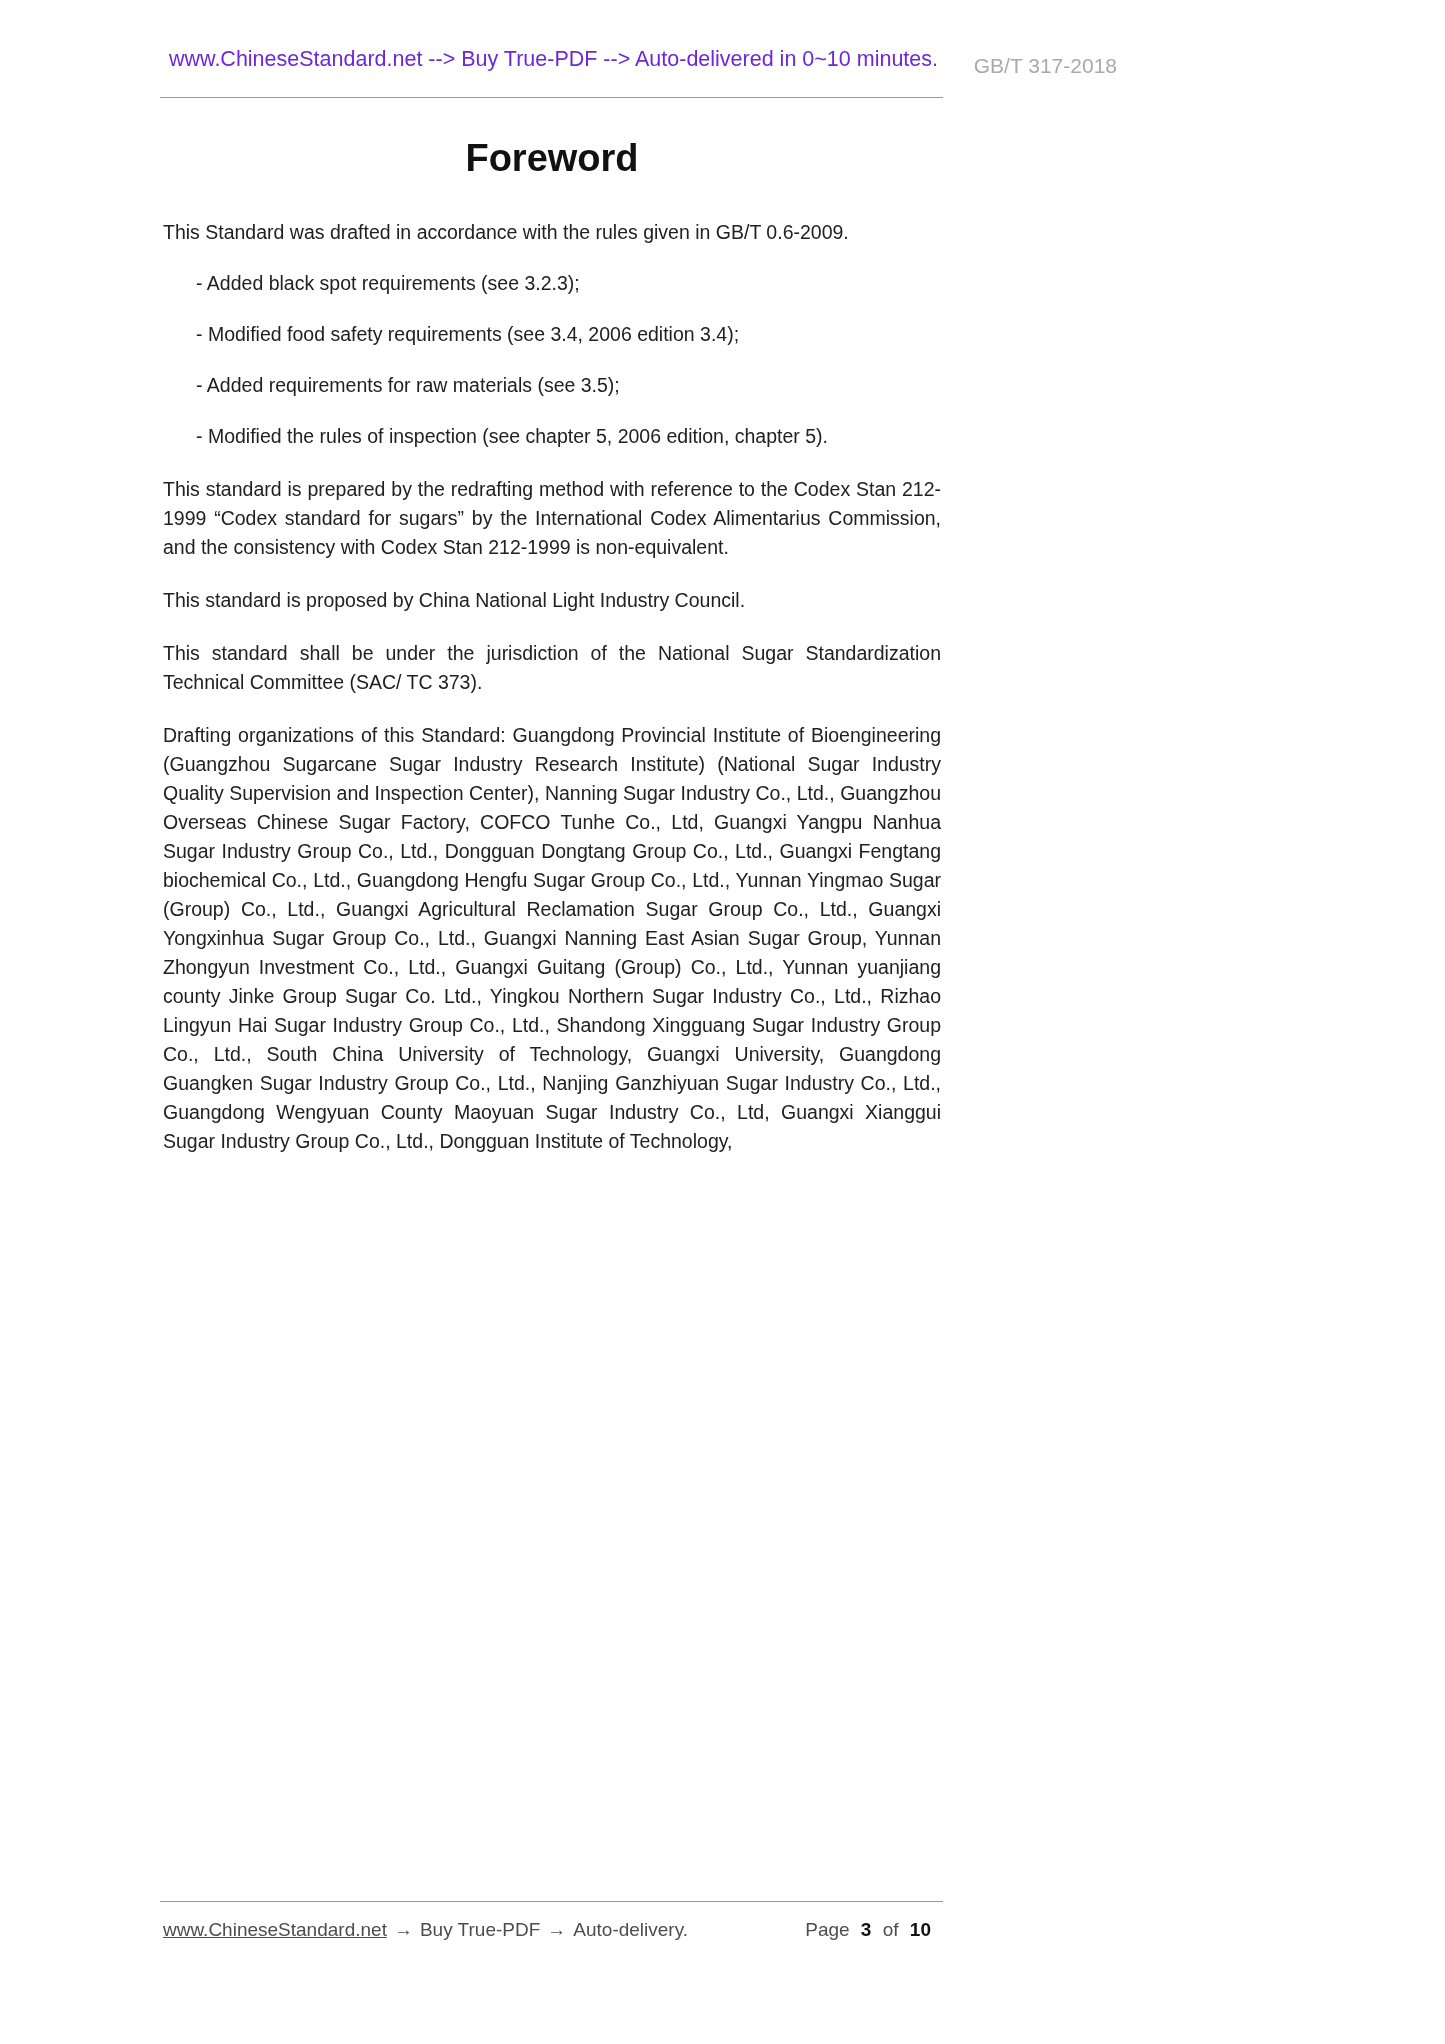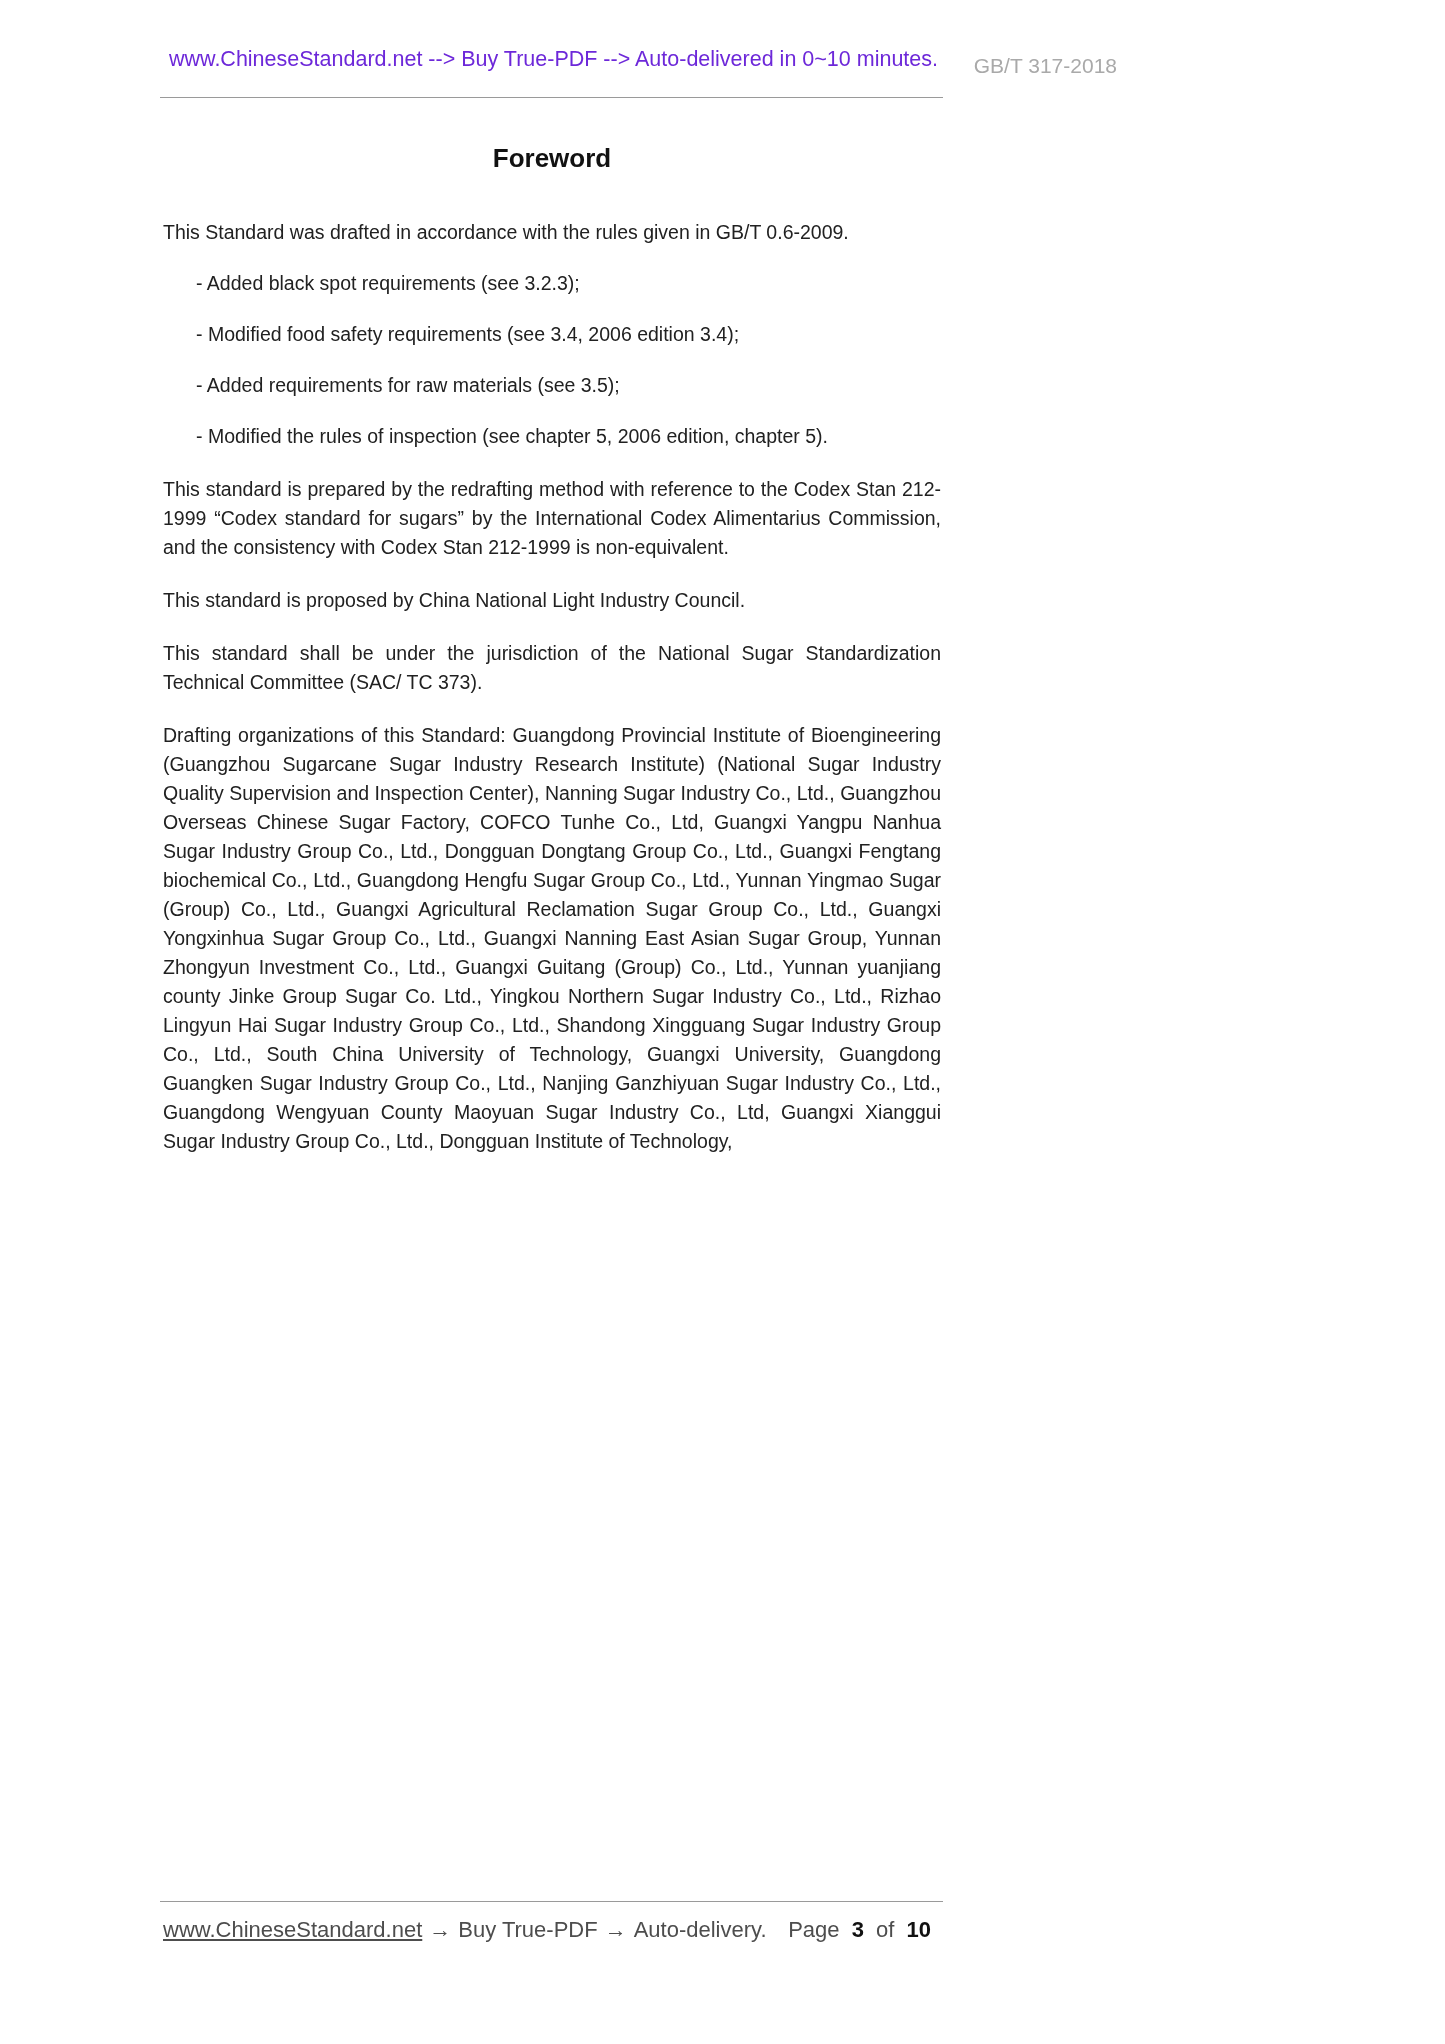--- a/index.html
+++ b/index.html
@@ -54,21 +54,21 @@
   
   .content {
     position: absolute;
     top: 140px;
     left: 163px;
     width: 778px;
     font-size: 19.5px;
     line-height: 29px;
   }
   .doc-title {
-    font-size: 26px;
+    font-size: 38px;
     line-height: 36px;
     font-weight: bold;
     text-align: center;
     color: #111111;
     margin: 0 0 42px 0;
   }
   .para {
     margin: 24px 0 0 0;
     text-align: justify;
     color: #212121;
@@ -91,21 +91,21 @@
     height: 0;
   }
   .footer {
     position: absolute;
     top: 1915px;
     left: 163px;
     width: 780px;
     display: flex;
     justify-content: space-between;
     align-items: baseline;
-    font-size: 22px;
+    font-size: 19px;
     line-height: 29px;
     color: #4d4d4d;
   }
   .footer-left {
     white-space: nowrap;
   }
   .footer-site {
     text-decoration: underline;
     color: #4d4d4d;
     cursor: pointer;

